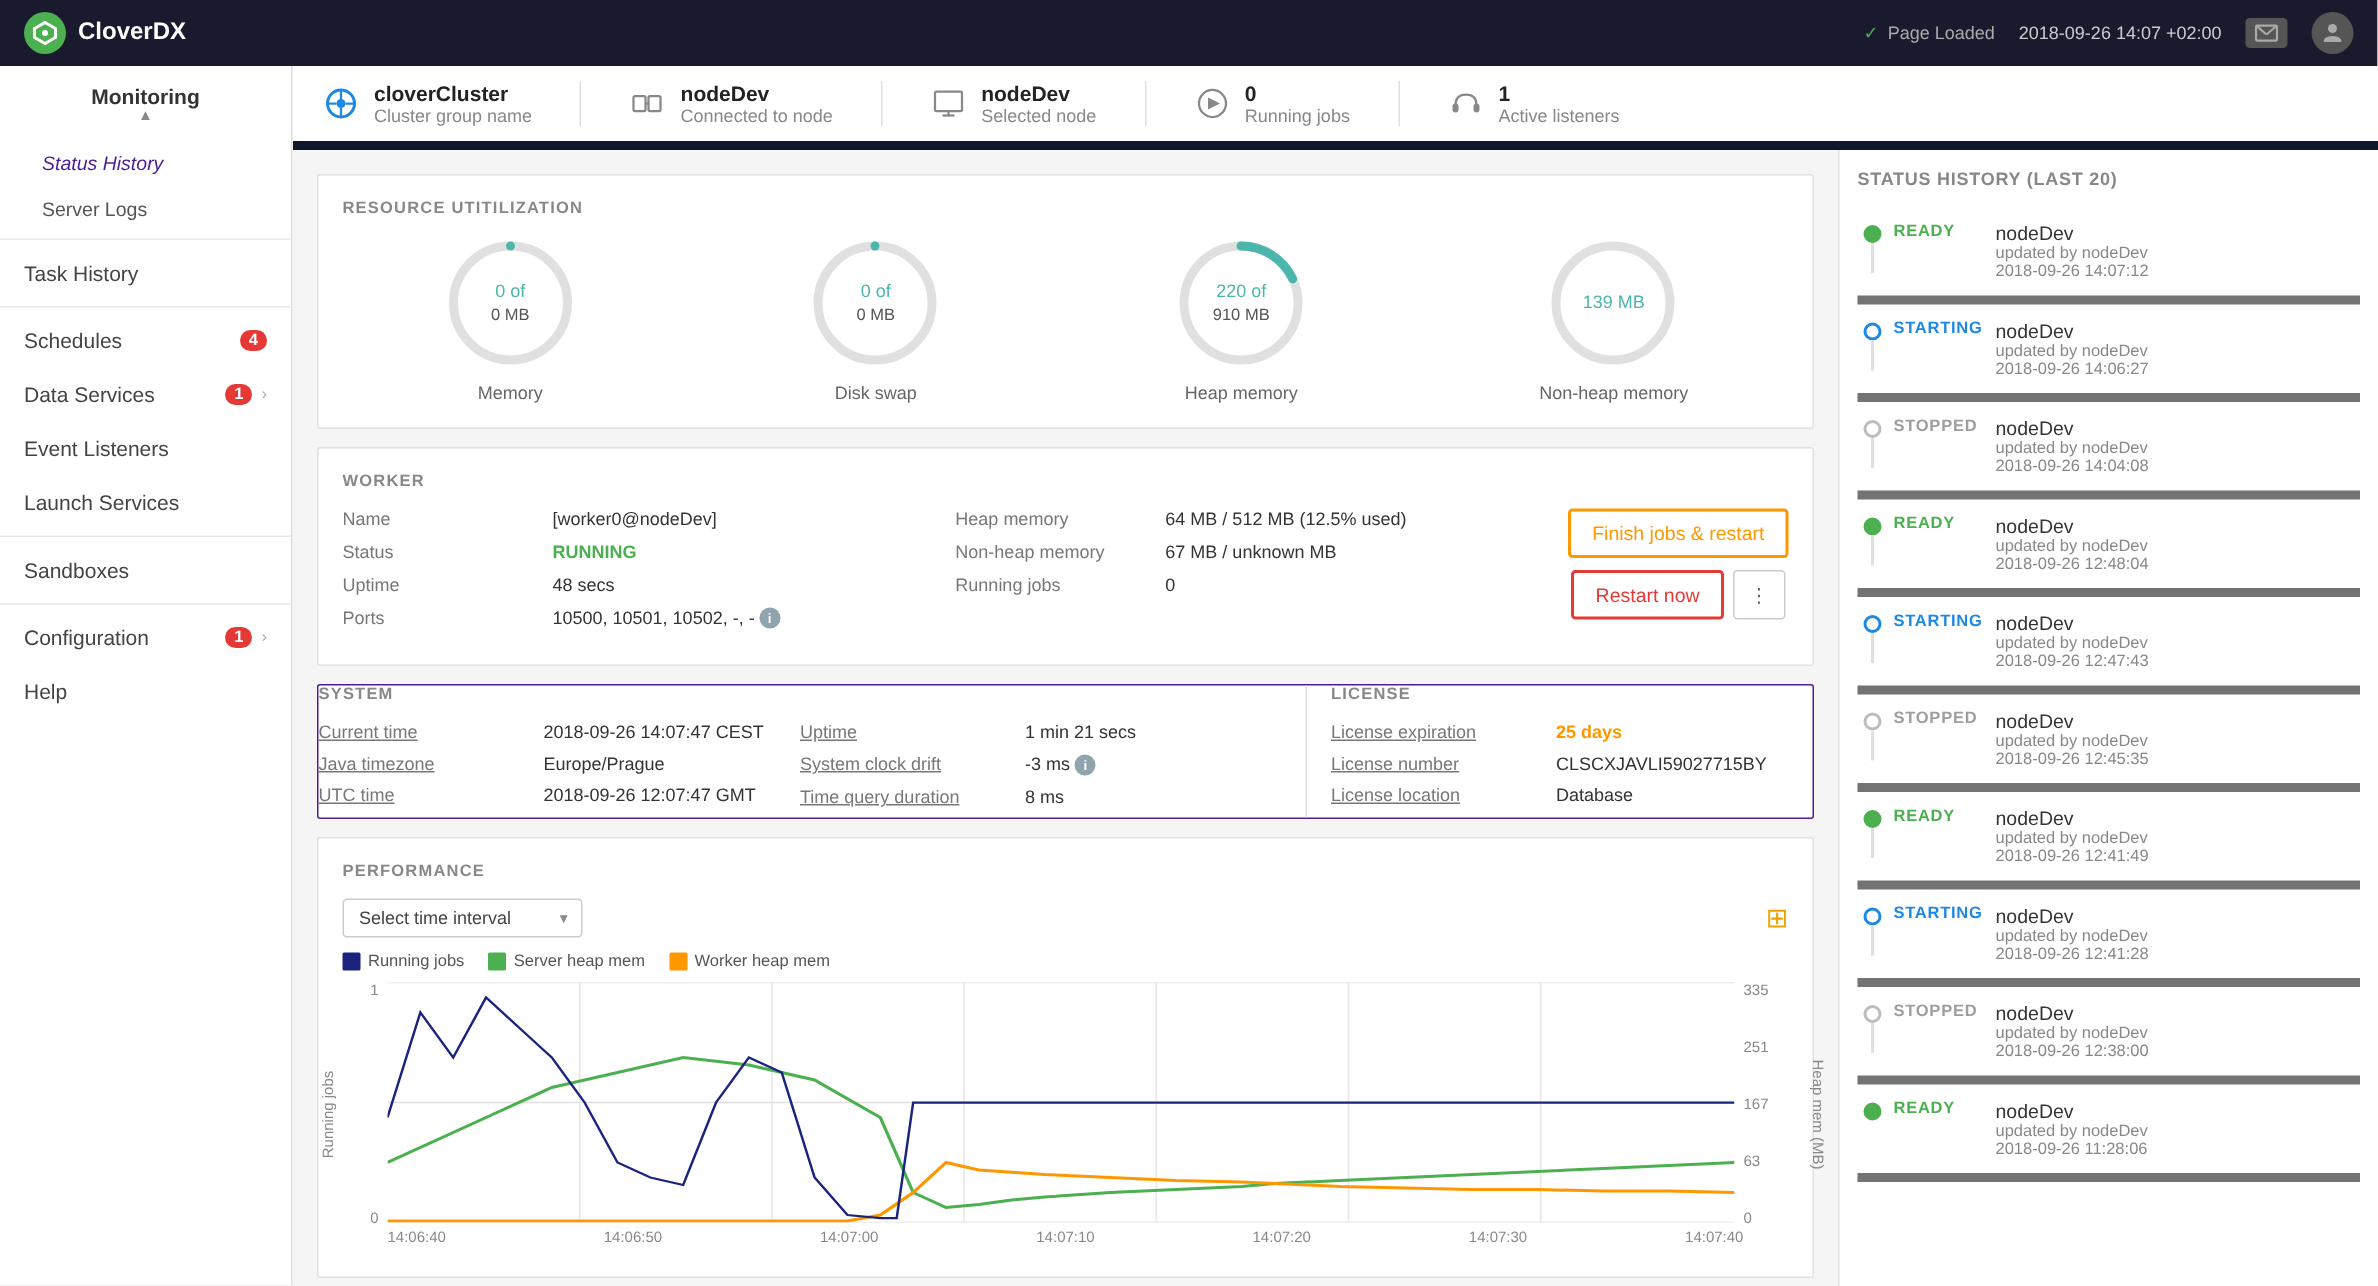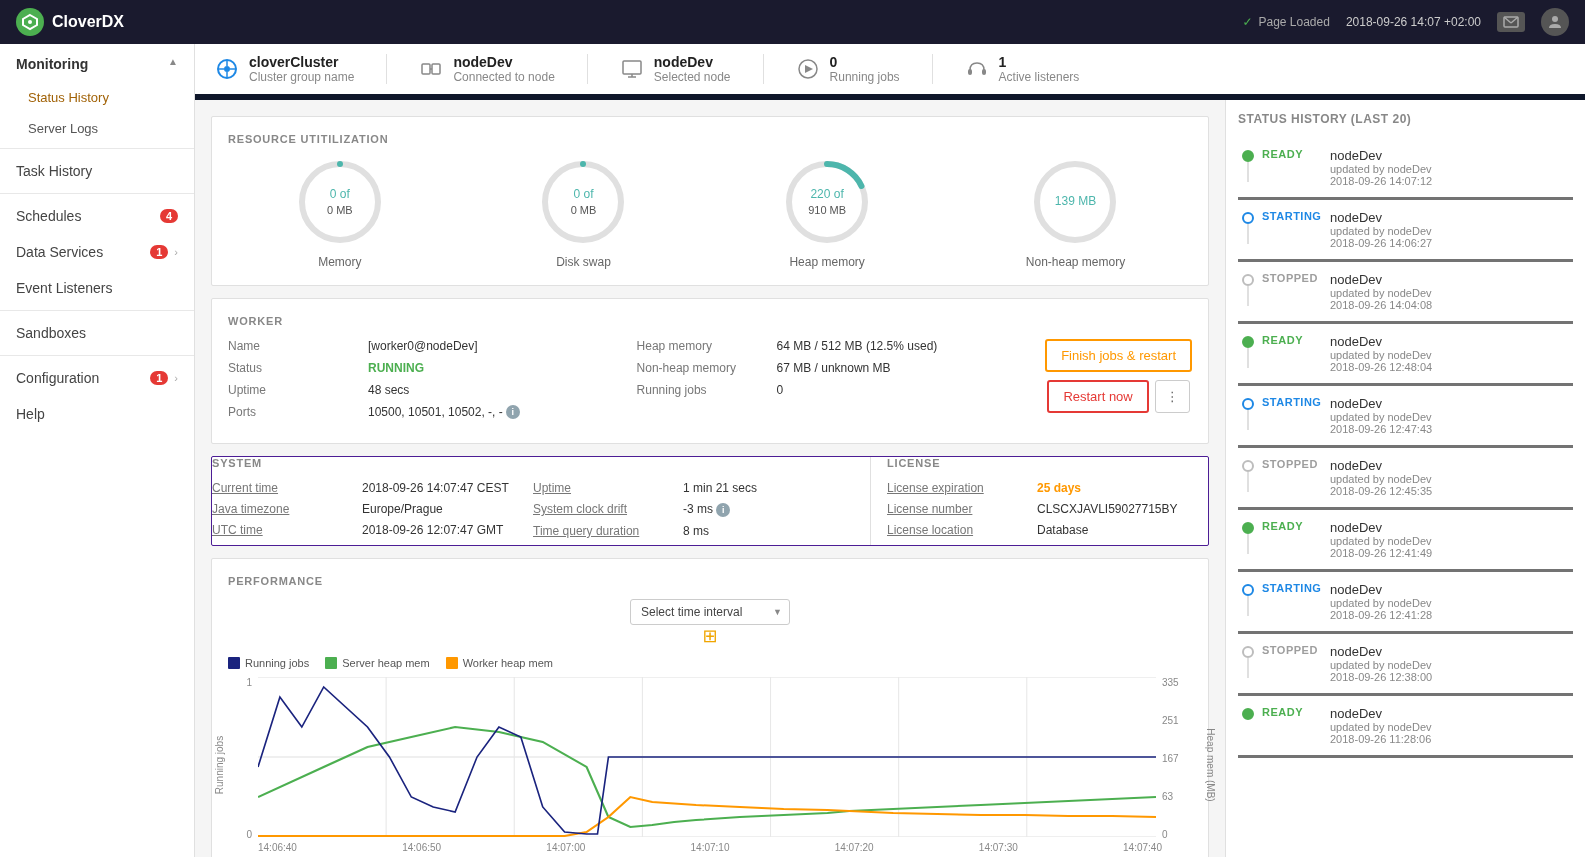--- a/index.html
+++ b/index.html
@@ -15,24 +15,24 @@
     #topbar .page-loaded .check { color: #4caf50; }
     #topbar .datetime { color: #ccc; }
     #topbar .notification-icon { width: 28px; height: 20px; background: #555; border-radius: 3px; display: flex; align-items: center; justify-content: center; }
     #topbar .user-icon { width: 28px; height: 28px; border-radius: 50%; background: #555; display: flex; align-items: center; justify-content: center; color: #ccc; }
 
     
     #main { display: flex; flex: 1; overflow: hidden; }
 
     
     #sidebar { width: 195px; background: #fff; border-right: 1px solid #e0e0e0; flex-shrink: 0; overflow-y: auto; }
-    .sidebar-section-header { display: flex; justify-content: space-between; padding: 12px 16px 10px; font-size: 14px; font-weight: 600; color: #333; cursor: pointer; }
+    .sidebar-section-header { display: flex; align-items: center; justify-content: space-between; padding: 12px 16px 10px; font-size: 14px; font-weight: 600; color: #333; cursor: pointer; flex-direction: column; }
     .sidebar-section-header .chevron { font-size: 10px; color: #888; }
     .sidebar-item { padding: 8px 16px 8px 28px; font-size: 13px; color: #555; cursor: pointer; }
-    .sidebar-item.active { color: #a16207; font-weight: 500; }
+    .sidebar-item.active { color: #4c1d95; font-weight: 500; font-style: italic; }
     .sidebar-divider { border: none; border-top: 1px solid #e8e8e8; margin: 4px 0; }
     .sidebar-main-item { display: flex; align-items: center; justify-content: space-between; padding: 10px 16px; font-size: 14px; color: #444; cursor: pointer; }
     .sidebar-badge { background: #e53935; color: white; border-radius: 10px; padding: 1px 6px; font-size: 11px; font-weight: bold; }
     .sidebar-main-item .right-icons { display: flex; align-items: center; gap: 6px; }
     .sidebar-main-item .arrow { color: #aaa; font-size: 11px; }
 
     
     #content { flex: 1; overflow-y: auto; background: #f5f5f5; }
 
     
@@ -76,32 +76,32 @@
     
     #syslic-section { background: #fff; padding: 0; border: 1px solid #4c1d95; border-radius: 2px; margin-bottom: 12px; }
     .syslic-row { display: flex; gap: 0; margin-bottom: 7px; align-items: baseline; }
     .syslic-key { min-width: 150px; font-size: 12px; color: #777; text-decoration: underline; }
     .syslic-val { font-size: 12px; color: #333; }
     .syslic-val.warn { color: #ff9800; font-weight: 600; }
     .col-divider-v { width: 1px; background: #e0e0e0; margin: 0 16px; align-self: stretch; }
 
     
     #perf-section { background: #fff; padding: 16px; border: 1px solid #e0e0e0; border-radius: 2px; }
-    .perf-controls { display: flex; align-items: center; justify-content: center; margin-bottom: 10px; flex-direction: column; }
+    .perf-controls { display: flex; align-items: center; justify-content: space-between; margin-bottom: 10px; }
     .select-dropdown-wrap { position: relative; display: inline-block; }
     .select-dropdown-wrap select { border: 1px solid #ccc; border-radius: 3px; padding: 5px 28px 5px 10px; font-size: 12px; color: #444; background: #fff; cursor: pointer; appearance: none; min-width: 160px; }
     .select-dropdown-wrap::after { content: '▼'; position: absolute; right: 8px; top: 50%; transform: translateY(-50%); font-size: 9px; color: #888; pointer-events: none; }
     .chart-icon { color: #f0a500; font-size: 18px; cursor: pointer; }
     .chart-legend { display: flex; gap: 16px; margin-bottom: 8px; }
     .legend-item { display: flex; align-items: center; gap: 5px; font-size: 11px; color: #555; }
     .legend-dot { width: 12px; height: 12px; border-radius: 1px; }
 
     
     .sh-title { font-size: 12px; font-weight: 700; color: #888; letter-spacing: 0.5px; text-transform: uppercase; margin-bottom: 12px; }
-    .sh-item { display: flex; align-items: flex-start; gap: 8px; margin-bottom: 0; padding: 10px 4px; border-bottom: 3px solid #737373; position: relative; }
+    .sh-item { display: flex; align-items: flex-start; gap: 8px; margin-bottom: 0; padding: 10px 4px; border-bottom: 6px solid #737373; position: relative; }
     .sh-timeline { display: flex; flex-direction: column; align-items: center; }
     .sh-dot { width: 12px; height: 12px; border-radius: 50%; border: 2px solid; flex-shrink: 0; margin-top: 2px; }
     .sh-dot.ready { border-color: #4caf50; background: #4caf50; }
     .sh-dot.starting { border-color: #1e88e5; background: #fff; }
     .sh-dot.stopped { border-color: #bdbdbd; background: #fff; }
     .sh-line { width: 2px; flex: 1; background: #e0e0e0; min-height: 20px; }
     .sh-status { font-size: 11px; font-weight: 700; letter-spacing: 0.5px; min-width: 60px; }
     .sh-status.ready { color: #4caf50; }
     .sh-status.starting { color: #1e88e5; }
     .sh-status.stopped { color: #9e9e9e; }
@@ -177,20 +177,23 @@
     <div class="sidebar-main-item">
       <span>Data Services</span>
       <div class="right-icons">
         <span class="sidebar-badge">1</span>
         <span class="arrow">›</span>
       </div>
     </div>
     <div class="sidebar-main-item">
       <span>Event Listeners</span>
     </div>
+    <div class="sidebar-main-item">
+      <span>Launch Services</span>
+    </div>
     <hr class="sidebar-divider">
     <div class="sidebar-main-item">
       <span>Sandboxes</span>
     </div>
     <hr class="sidebar-divider">
     <div class="sidebar-main-item">
       <span>Configuration</span>
       <div class="right-icons">
         <span class="sidebar-badge">1</span>
         <span class="arrow">›</span>

